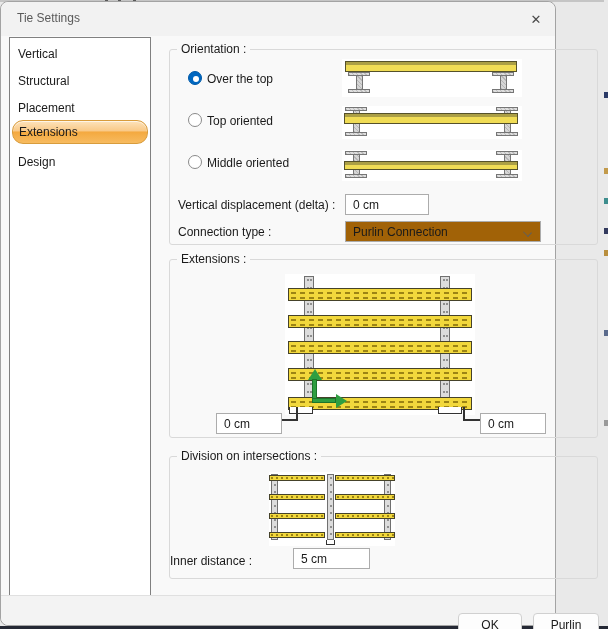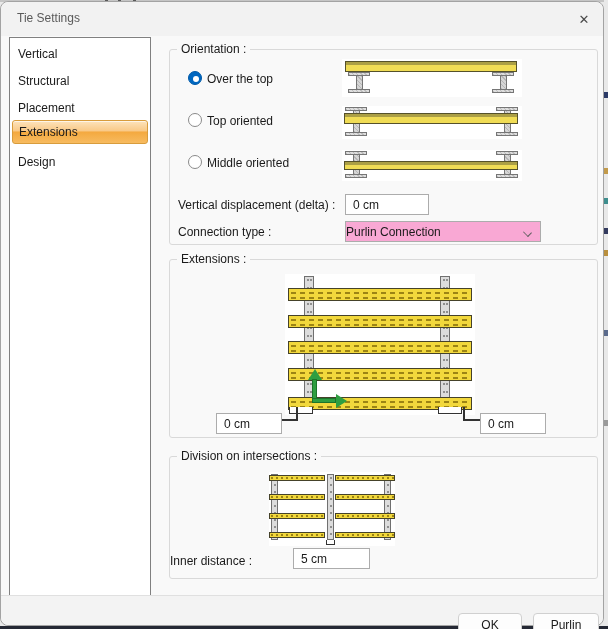--- a/index.html
+++ b/index.html
@@ -12,50 +12,50 @@
   }
   
   .strip-top { position:absolute; left:0; top:0; width:608px; height:2px; background:#c5c5c5; }
   .strip-top i { position:absolute; top:0; width:3px; height:2px; background:#5a5a5a; }
   .strip-right { position:absolute; right:0; top:0; width:4px; height:629px; background:#e9e9e9; }
   .strip-right i { position:absolute; left:0; width:4px; height:6px; }
   .strip-bottom { position:absolute; left:0; bottom:0; width:608px; height:3px; background:#242834; }
 
   
   .dialog {
-    position:absolute; left:0; top:1px; width:604px; height:625px;
+    position:absolute; left:0; top:1px; width:556px; height:625px;
     background:#f9f9f9; border:1px solid #a3a3a3; border-radius:8px;
   }
   .titlebar { position:absolute; left:0; top:0; right:0; height:34px; background:#f2f2f2; border-radius:8px 8px 0 0; }
   .title { position:absolute; left:16px; top:9px; color:#5a5a5a; }
   .close-btn { position:absolute; right:8px; top:7px; width:22px; height:20px; display:flex; align-items:center; justify-content:center; color:#4a4a4a; font-size:13px; cursor:default; }
 
   
   .sidebar { position:absolute; left:8px; top:35px; width:142px; height:561px; background:#fff; border:1px solid #808080; }
   .nav-item { position:absolute; left:2px; right:2px; height:24px; line-height:24px; padding-left:6px; }
   .nav-item.selected {
     background:linear-gradient(to bottom,#fde3bb 0%,#f9c987 45%,#f4a93f 50%,#f7bb60 100%);
-    border:1px solid #d89c3c; border-radius:3px;
+    border:1px solid #d89c3c; border-radius:11px;
     box-shadow:inset 0 1px 0 rgba(255,255,255,.65);
     line-height:22px;
   }
 
   
   .groupbox { position:absolute; width:429px; border:1px solid #d9d9d9; border-radius:3px; }
   .legend { position:absolute; top:-8px; left:7px; background:#f9f9f9; padding:0 4px; }
 
   
   .radio { position:absolute; width:14px; height:14px; border-radius:50%; background:#fff; border:1px solid #8a8a8a; }
   .radio.on { background:#0067c0; border-color:#005aa9; }
   .radio.on::after { content:""; position:absolute; left:4px; top:4px; width:6px; height:6px; border-radius:50%; background:#fff; }
   .radio-label { position:absolute; white-space:nowrap; }
 
   
   .textbox { position:absolute; background:#fff; border:1px solid #acacac; display:flex; align-items:center; padding-left:7px; }
-  .combo { position:absolute; background:#f9a8d4; border:1px solid #acacac; display:flex; align-items:center; }
+  .combo { position:absolute; background:#a16207; border:1px solid #acacac; display:flex; align-items:center; padding-left:7px; }
   .combo .chev { position:absolute; right:9px; top:7px; width:7px; height:7px; border-right:1.5px solid #5f5f5f; border-bottom:1.5px solid #5f5f5f; transform:rotate(45deg) scale(1,.8); transform-origin:center; }
   .btn { position:absolute; background:#fdfdfd; border:1px solid #d0d0d0; border-radius:4px; display:flex; align-items:center; justify-content:center;margin-top:12px; }
   .footer { position:absolute; left:0; right:0; bottom:0; height:30px; background:#f3f3f3; border-top:1px solid #e0e0e0; border-radius:0 0 8px 8px; }
 
   
   .thumb { position:absolute; width:180px; background:#fff; }
   .tbeam { position:absolute; background:linear-gradient(#ab9f45 0 3px,#f0dc55 3px); border:1px solid #55512a; }
   .ibeam { position:absolute; width:22px; display:flex; flex-direction:column; align-items:center; }
   .ibeam .fl { width:22px; height:4px; background:#dedede; border:1px solid #767676;
     background-image:repeating-linear-gradient(45deg, rgba(0,0,0,.15) 0 1px, transparent 1px 3px); }

